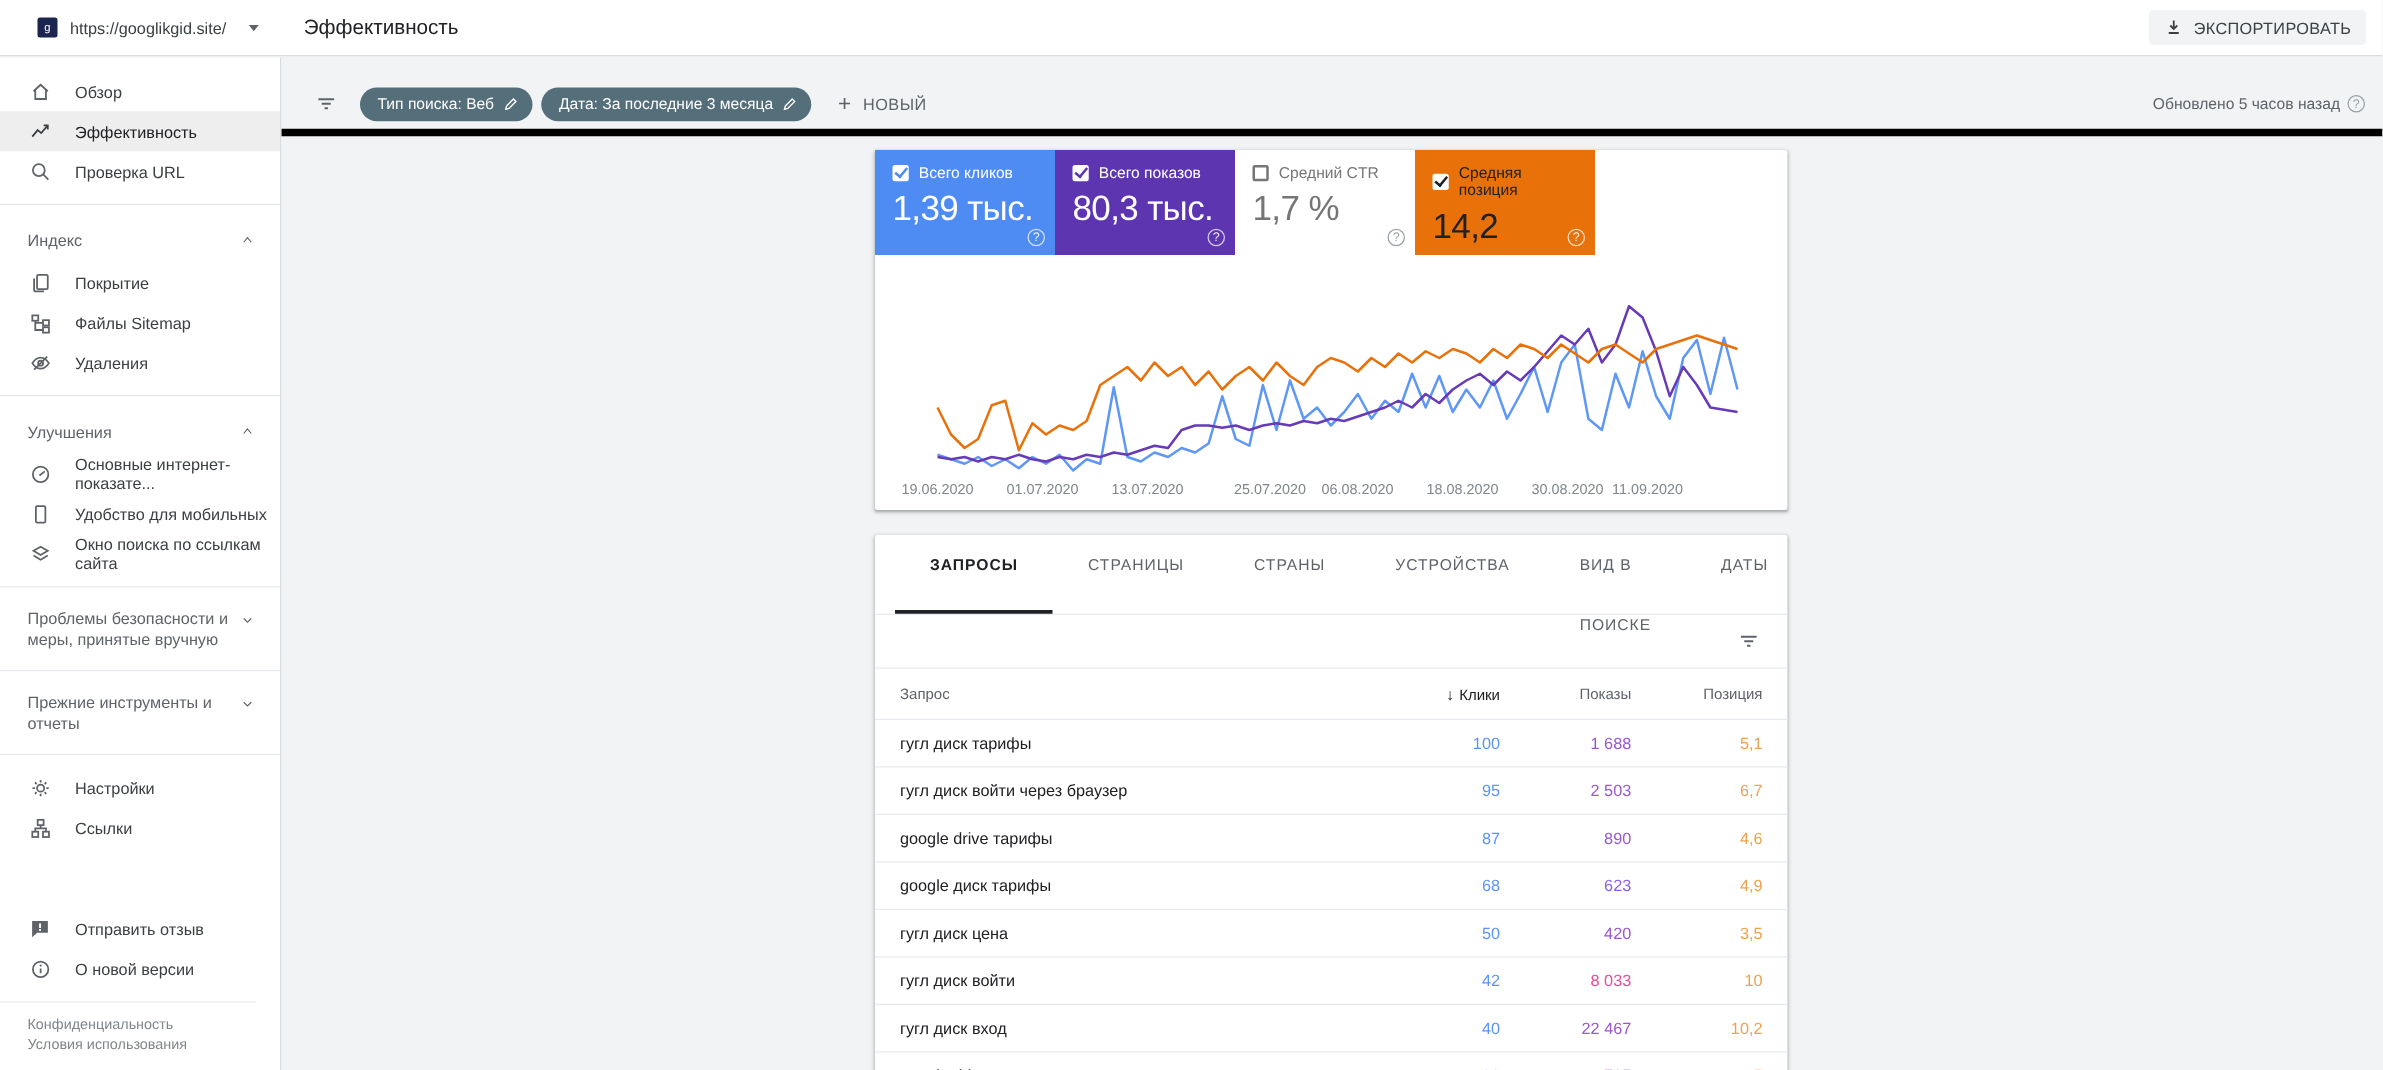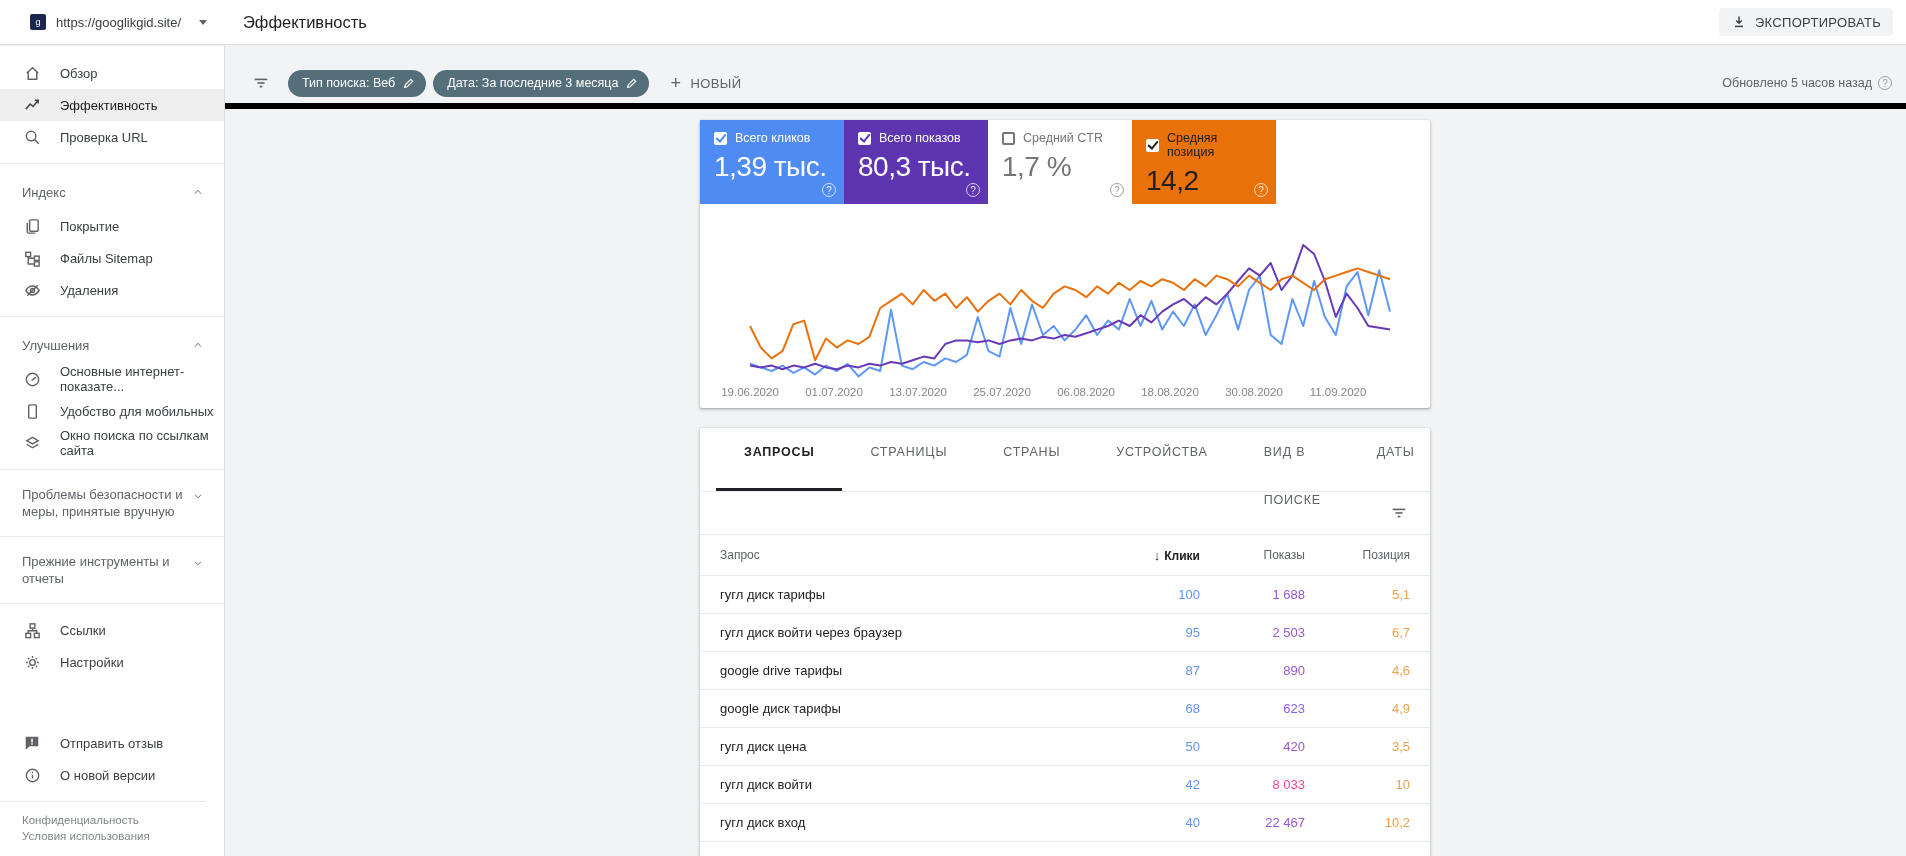--- a/index.html
+++ b/index.html
@@ -67,21 +67,21 @@
   
   .tabs { display:flex; height:64px; border-bottom:1px solid #e8eaed; padding-left:16px; }
   .tab { padding:0 28px; line-height:48px; font-size:12.5px; letter-spacing:.8px; color:#5f6368; cursor:pointer; border-bottom:3px solid transparent; }
   .tab.active { color:#202124; font-weight:bold; border-bottom-color:#202124; }
 
   
   .tfilter-row { height:43px; border-bottom:1px solid #e8eaed; display:flex; align-items:center; justify-content:flex-end; padding-right:22px; }
   .thead { display:flex; align-items:center; height:40px; padding:0 20px; font-size:12px; color:#5f6368; }
   .tq { flex:1; }
   .tnum { width:105px; text-align:right; }
-  .th-clicks { color:#202124; font-weight:bold; }
+  .th-clicks { color:#202124; font-weight:normal; }
   .sort-arrow { color:#202124; font-size:13px; margin-right:4px; }
   .trow { display:flex; align-items:center; height:38px; padding:0 20px; border-top:1px solid #e8eaed; font-size:13px; cursor:pointer; }
   .trow .tq { color:#202124; }
 </style>
 </head>
 <body>
 
 <div class="topbar">
   <div class="site-selector">
     <div class="favicon">g</div>
@@ -254,36 +254,36 @@
       <svg class="sic" width="12" height="12" viewBox="0 0 20 20" style="margin-top:4px">
           <polyline points="5,8 10,13 15,8"></polyline>
         </svg>
     </div>
 
     <div class="nav-divider"></div>
 
     <div class="nav-item">
       <span class="nicon">
           <svg class="sic" width="19" height="19" viewBox="0 0 20 20">
+            <circle cx="10" cy="10" r="3"></circle>
+            <path d="M10 3.2v2 M10 14.8v2 M3.2 10h2 M14.8 10h2 M5.2 5.2l1.4 1.4 M13.4 13.4l1.4 1.4 M14.8 5.2l-1.4 1.4 M6.6 13.4l-1.4 1.4"></path>
+          </svg>
+        </span>
+      <span>Настройки</span>
+    </div>
+    <div class="nav-item">
+      <span class="nicon">
+          <svg class="sic" width="19" height="19" viewBox="0 0 20 20">
             <rect x="7.5" y="3" width="5" height="4.5"></rect>
             <rect x="3" y="13" width="5" height="4.5"></rect>
             <rect x="12" y="13" width="5" height="4.5"></rect>
             <path d="M10 7.5 V10.3 M5.5 13 V10.3 H14.5 V13"></path>
           </svg>
         </span>
       <span>Ссылки</span>
-    </div>
-    <div class="nav-item">
-      <span class="nicon">
-          <svg class="sic" width="19" height="19" viewBox="0 0 20 20">
-            <circle cx="10" cy="10" r="3"></circle>
-            <path d="M10 3.2v2 M10 14.8v2 M3.2 10h2 M14.8 10h2 M5.2 5.2l1.4 1.4 M13.4 13.4l1.4 1.4 M14.8 5.2l-1.4 1.4 M6.6 13.4l-1.4 1.4"></path>
-          </svg>
-        </span>
-      <span>Настройки</span>
     </div>
   </div>
 
   <div class="sb-footer">
     <div class="nav-item">
       <span class="nicon">
           <svg width="18" height="18" viewBox="0 0 20 20">
             <path fill="#5f6368" d="M3 3 h14 v10.5 h-9.5 L3 17.5 Z"></path>
             <rect x="9.2" y="5.3" width="1.7" height="4" fill="#fff"></rect>
             <rect x="9.2" y="10.2" width="1.7" height="1.7" fill="#fff"></rect>
@@ -345,25 +345,25 @@
     </div>
   <svg id="chart-svg" width="660" height="172">
       <polyline points="10.0,151.8 20.8,155.4 31.7,159.0 42.5,153.6 53.4,160.8 64.2,155.4 75.1,162.6 85.9,153.6 96.8,159.0 107.6,151.8 118.5,164.4 129.3,155.4 140.2,159.0 151.0,97.8 161.9,153.6 172.7,157.2 183.6,150.0 194.4,153.6 205.3,146.4 216.1,150.0 226.9,142.8 237.8,105.0 248.6,139.2 259.5,144.6 270.3,96.0 281.2,132.0 292.0,92.4 302.9,123.0 313.7,114.0 324.6,128.4 335.4,117.6 346.3,103.2 357.1,123.0 368.0,108.6 378.8,117.6 389.7,87.0 400.5,114.0 411.4,88.8 422.2,117.6 433.1,99.6 443.9,114.0 454.7,92.4 465.6,123.0 476.4,103.2 487.3,81.6 498.1,117.6 509.0,78.0 519.8,63.6 530.7,123.0 541.5,132.0 552.4,87.0 563.2,114.0 574.1,69.0 584.9,105.0 595.8,123.0 606.6,74.4 617.5,60.0 628.3,103.2 639.2,58.2 650.0,99.6" fill="none" stroke="#5e97f6" stroke-width="2" stroke-linejoin="round"></polyline>
       <polyline points="10.0,153.6 20.8,155.4 31.7,153.6 42.5,157.2 53.4,153.6 64.2,155.4 75.1,151.8 85.9,155.4 96.8,157.2 107.6,153.6 118.5,155.4 129.3,151.8 140.2,153.6 151.0,150.0 161.9,151.8 172.7,148.2 183.6,144.6 194.4,146.4 205.3,132.0 216.1,128.4 226.9,128.4 237.8,130.2 248.6,128.4 259.5,132.0 270.3,128.4 281.2,126.6 292.0,128.4 302.9,124.8 313.7,126.6 324.6,123.0 335.4,124.8 346.3,121.2 357.1,117.6 368.0,114.0 378.8,108.6 389.7,114.0 400.5,103.2 411.4,110.4 422.2,99.6 433.1,92.4 443.9,87.0 454.7,96.0 465.6,85.2 476.4,92.4 487.3,81.6 498.1,69.0 509.0,56.4 519.8,63.6 530.7,51.0 541.5,78.0 552.4,63.6 563.2,33.0 574.1,42.0 584.9,69.0 595.8,105.0 606.6,81.6 617.5,96.0 628.3,114.0 639.2,115.8 650.0,117.6" fill="none" stroke="#673ab7" stroke-width="2" stroke-linejoin="round"></polyline>
       <polyline points="10.0,114.0 20.8,135.6 31.7,146.4 42.5,139.2 53.4,112.2 64.2,108.6 75.1,148.2 85.9,126.6 96.8,135.6 107.6,128.4 118.5,132.0 129.3,124.8 140.2,96.0 151.0,88.8 161.9,81.6 172.7,92.4 183.6,78.0 194.4,88.8 205.3,81.6 216.1,96.0 226.9,85.2 237.8,99.6 248.6,88.8 259.5,81.6 270.3,92.4 281.2,78.0 292.0,88.8 302.9,96.0 313.7,81.6 324.6,74.4 335.4,78.0 346.3,85.2 357.1,74.4 368.0,81.6 378.8,70.8 389.7,78.0 400.5,69.0 411.4,74.4 422.2,67.2 433.1,70.8 443.9,78.0 454.7,67.2 465.6,74.4 476.4,63.6 487.3,67.2 498.1,74.4 509.0,63.6 519.8,70.8 530.7,78.0 541.5,67.2 552.4,63.6 563.2,70.8 574.1,78.0 584.9,67.2 595.8,63.6 606.6,60.0 617.5,56.4 628.3,60.0 639.2,63.6 650.0,67.2" fill="none" stroke="#e8710a" stroke-width="2" stroke-linejoin="round"></polyline>
     </svg>
   <div class="chart-dates" id="chart-dates">
       <span class="cdate" style="left: 50px;">19.06.2020</span>
       <span class="cdate" style="left: 134px;">01.07.2020</span>
       <span class="cdate" style="left: 218px;">13.07.2020</span>
-      <span class="cdate" style="left: 302px;">25.07.2020</span>
+      <span class="cdate" style="left: 316px;">25.07.2020</span>
       <span class="cdate" style="left: 386px;">06.08.2020</span>
       <span class="cdate" style="left: 470px;">18.08.2020</span>
       <span class="cdate" style="left: 554px;">30.08.2020</span>
-      <span class="cdate" style="left: 638px; text-align: right;">11.09.2020</span>
+      <span class="cdate" style="left: 618px; text-align: right;">11.09.2020</span>
     </div>
 </div>
 
 <div class="panel panel-table">
   <div class="tabs" id="tabs">
       <div class="tab active">ЗАПРОСЫ</div>
       <div class="tab">СТРАНИЦЫ</div>
       <div class="tab">СТРАНЫ</div>
       <div class="tab">УСТРОЙСТВА</div>
       <div class="tab">ВИД В ПОИСКЕ</div>

